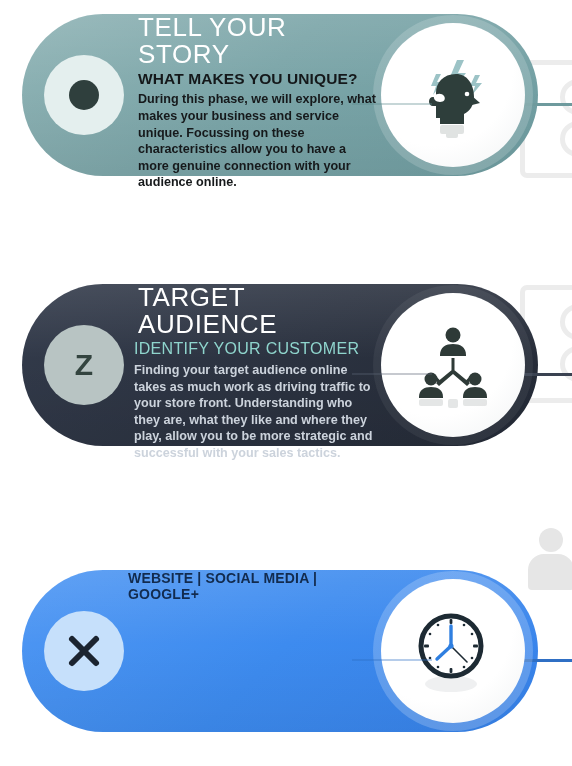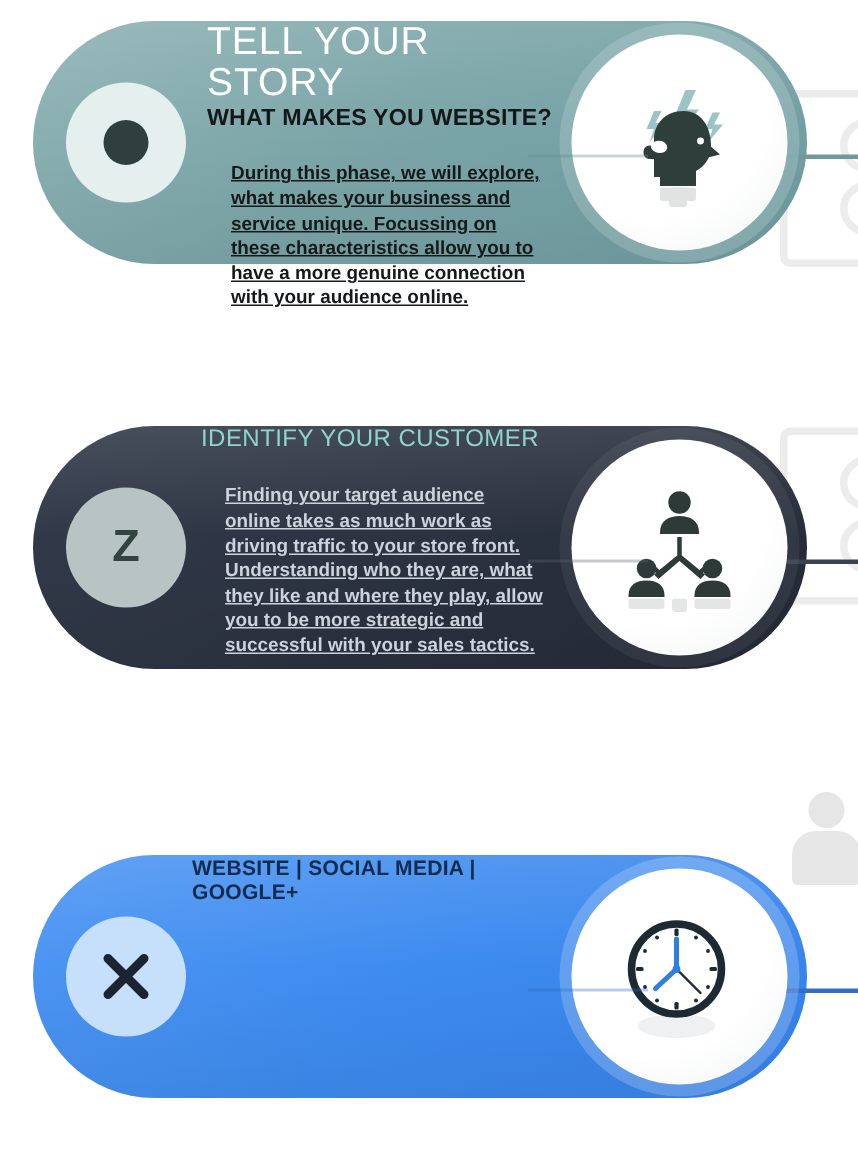--- a/index.html
+++ b/index.html
@@ -100,23 +100,22 @@
   }
   .title{
     font-size:26px;font-weight:300;letter-spacing:.6px;line-height:1.05;
     margin:0 0 1px 0;
   }
   .subtitle{
     font-size:15.5px;font-weight:bold;letter-spacing:.1px;line-height:1.15;
     margin:0 0 4px 0;
   }
   .body-text{
-    font-size:12.6px;line-height:1.32;font-weight:600;margin:16px;
+    font-size:12.6px;line-height:1.32;font-weight:600;margin:0;
     max-width:268px;
-    text-decoration:underline;
   }
 
   
   .panel-1 .title{color:#ffffff;}
   .panel-1 .subtitle{color:#14181a;}
   .panel-1 .body-text{color:#16191b;font-weight:700;}
 
   .panel-2 .title{color:#ffffff;margin-left:4px;}
   .panel-2 .subtitle{color:#8fd5cd;font-weight:400;font-size:16px;letter-spacing:.3px;}
   .panel-2 .body-text{color:#ccd3dc;font-weight:600;max-width:290px;}
@@ -153,21 +152,21 @@
 
   <div class="connector conn-1"></div>
   <div class="connector-inner ci-1"></div>
 
   <div class="badge badge-1">
     <span class="badge-dot"></span>
   </div>
 
   <div class="content">
     <h2 class="title">TELL YOUR STORY</h2>
-    <h3 class="subtitle">WHAT MAKES YOU WEBSITE?</h3>
+    <h3 class="subtitle">WHAT MAKES YOU UNIQUE?</h3>
     <p class="body-text">During this phase, we will explore, what makes your business and service unique. Focussing on these characteristics allow you to have a more genuine connection with your audience online.</p>
   </div>
 
   <div class="icon-ring ring-1"></div>
   <div class="icon-circle">
     <svg width="86" height="86" viewBox="0 0 86 86">
 
       <g fill="#9cc3c6">
         <polygon points="47,8 40,25 47,25 42,40 56,21 48,21 54,8"></polygon>
         <polygon points="26,22 21,34 26,34 23,43 33,30 27,30 31,22"></polygon>
@@ -195,20 +194,21 @@
 <div class="panel panel-2">
 
   <div class="connector conn-2"></div>
   <div class="connector-inner ci-2"></div>
 
   <div class="badge badge-2">
     <span class="badge-letter">Z</span>
   </div>
 
   <div class="content">
+    <h2 class="title">TARGET AUDIENCE</h2>
     <h3 class="subtitle">IDENTIFY YOUR CUSTOMER</h3>
     <p class="body-text">Finding your target audience online takes as much work as driving traffic to your store front. Understanding who they are, what they like and where they play, allow you to be more strategic and successful with your sales tactics.</p>
   </div>
 
   <div class="icon-ring ring-2"></div>
   <div class="icon-circle">
     <svg width="86" height="86" viewBox="0 0 86 86">
       <g fill="#2e3a37">
 
         <circle cx="43" cy="13" r="7.5"></circle>

